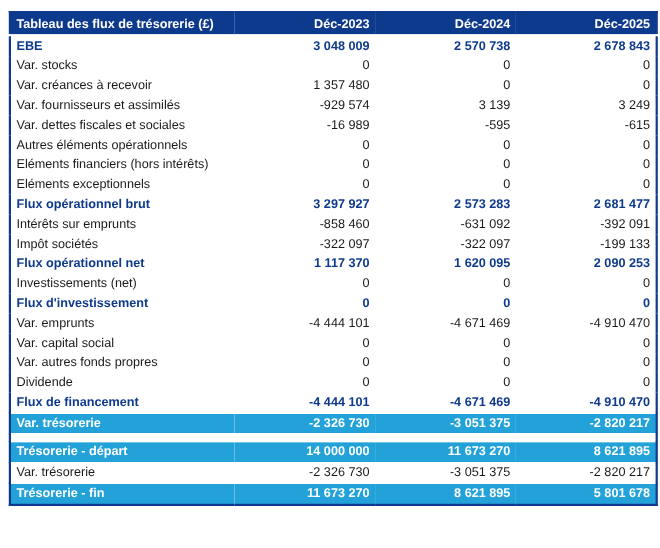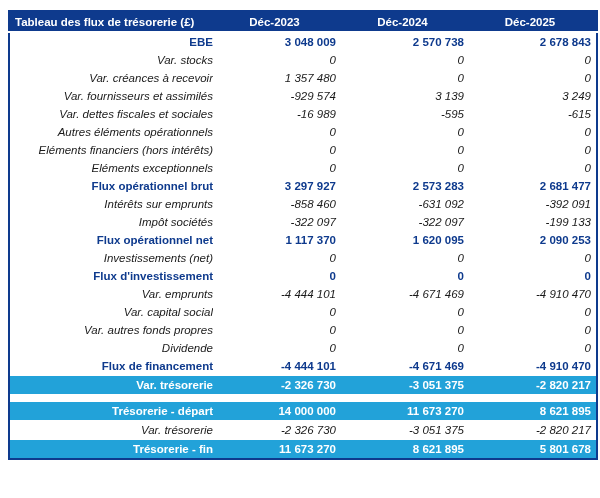--- a/index.html
+++ b/index.html
@@ -31,30 +31,30 @@
   col.c-val{width:128px;}
   thead th{
     background:var(--navy);
     color:var(--white);
     font-weight:bold;
     height:19px;
     border-bottom:2px solid var(--white);
     padding:0;
   }
   th.title-cell{text-align:left;padding-left:5px;}
-  th.col-head{padding-right:5px;}
+  th.col-head{text-align:right;padding-right:5px;}
   tbody td{
     height:18px;
     padding:0;
     white-space:nowrap;
     overflow:hidden;
   }
-  td.label-cell{text-align:right;padding-left:5px;}
+  td.label-cell{text-align:left;padding-left:5px;}
   td.value-cell{text-align:right;padding-right:5px;}
-  tr.row-normal{color:var(--text);font-weight:normal;font-style:italic;}
+  tr.row-normal{color:var(--text);font-weight:normal;}
   tr.row-bold{color:var(--navy);font-weight:bold;}
   tr.row-highlight{
     background:var(--cyan);
     color:var(--white);
     font-weight:bold;
     border-top:1.5px solid var(--white);
     border-bottom:1.5px solid var(--white);
   }
   tr.row-separator td{
     height:6px;

